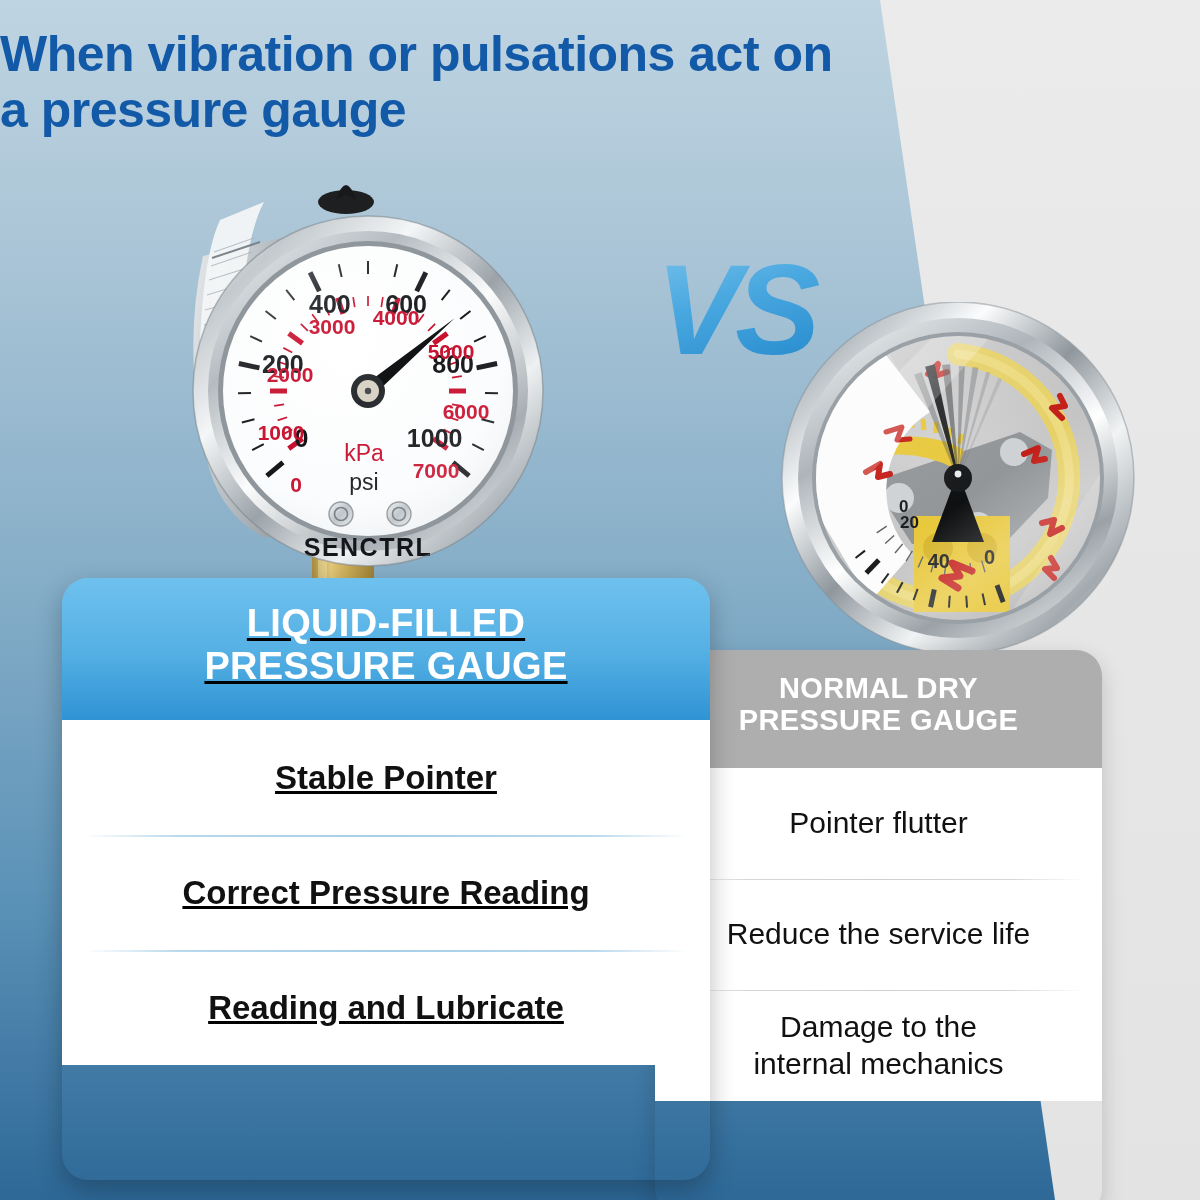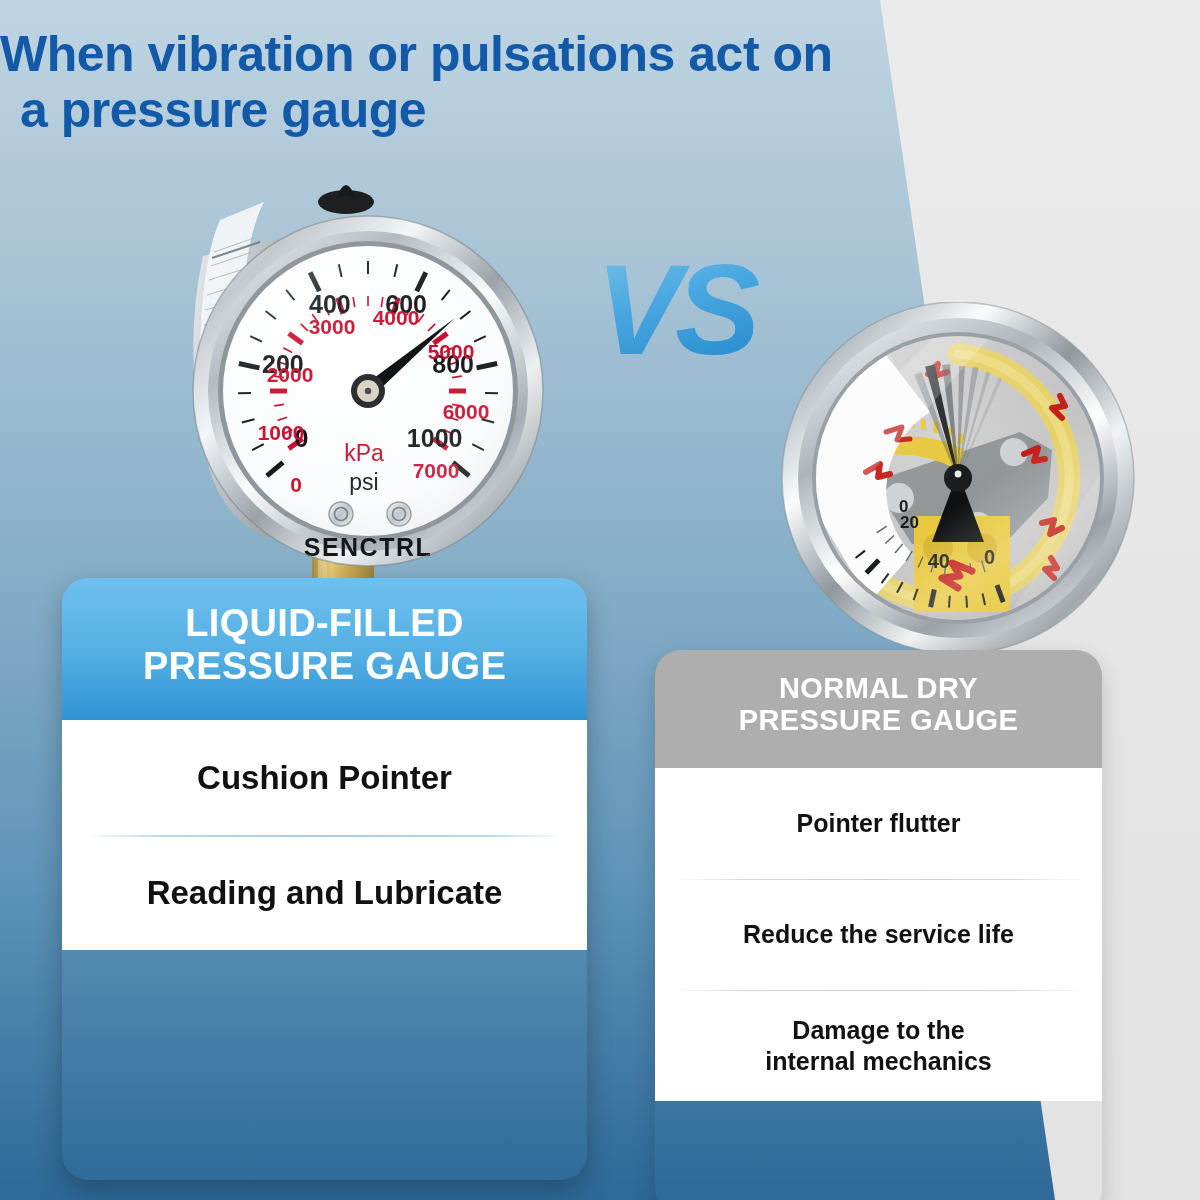--- a/index.html
+++ b/index.html
@@ -37,26 +37,26 @@
     position: absolute;
     top: 26px; left: 0; right: 0;
     color: #1259a8;
     font-weight: 700;
     font-size: 50px;
     line-height: 1.12;
     letter-spacing: -0.5px;
     z-index: 6;
   }
   .heading .l1 { display: block; }
-  .heading .l2 { display: block; padding-left: 20px; }
+  .heading .l2 { display: block; }
 
   
   .vs {
     position: absolute;
-    left: 580px; top: 236px;
+    left: 640px; top: 236px;
     width: 190px; height: 150px;
     z-index: 5;
   }
   .vs svg { width: 100%; height: 100%; display: block; }
 
   
   .gauge-l {
     position: absolute;
     left: 168px; top: 156px;
     width: 380px; height: 430px;
@@ -105,37 +105,38 @@
   }
   .card-right .card-head {
     background: #aeaeae;
     font-size: 29px;
     letter-spacing: 0.4px;
     padding: 22px 10px 24px;
     height: 118px;
   }
   .card-right .card-item {
     height: 111px;
-    font-size: 25px;
-    font-weight: 700;
+    font-size: 30px;
+    font-weight: 400;
     line-height: 1.22;
   }
   .card-right .card-item + .card-item::before {
     content: "";
     position: absolute; top: 0; left: 18px; right: 18px;
     height: 1px;
     background: linear-gradient(90deg, rgba(190,190,190,0) 0%, #d6d6d6 18%, #d0d0d0 50%, #d6d6d6 82%, rgba(190,190,190,0) 100%);
   }
 
   
   .card-left {
     left: 62px; top: 578px;
-    width: 525px; height: 602px;
+    width: 648px; height: 602px;
     z-index: 9;
     box-shadow: 0 10px 26px rgba(0,0,0,0.26);
+    text-decoration: underline;
   }
   .card-left .card-head {
     background: linear-gradient(180deg, #6ec1ee 0%, #55b0e4 52%, #2f93d4 100%);
     font-size: 38px;
     letter-spacing: 0.3px;
     padding: 24px 10px 26px;
     height: 142px;
   }
   .card-left .card-item {
     height: 115px;
@@ -739,21 +740,24 @@
     </div>
   </div>
 
   <div class="card card-left">
     <div class="card-head">
       <div>LIQUID-FILLED</div>
       <div>PRESSURE GAUGE</div>
     </div>
     <div class="card-body">
       <div class="card-item">
-        <span class="txt">Cushion Pointer</span>
+        <span class="txt">Stable Pointer</span>
+      </div>
+      <div class="card-item">
+        <span class="txt">Correct Pressure Reading</span>
       </div>
       <div class="card-item">
         <span class="txt">Reading and Lubricate</span>
       </div>
     </div>
   </div>
 
 </div>
 
 </body></html>

